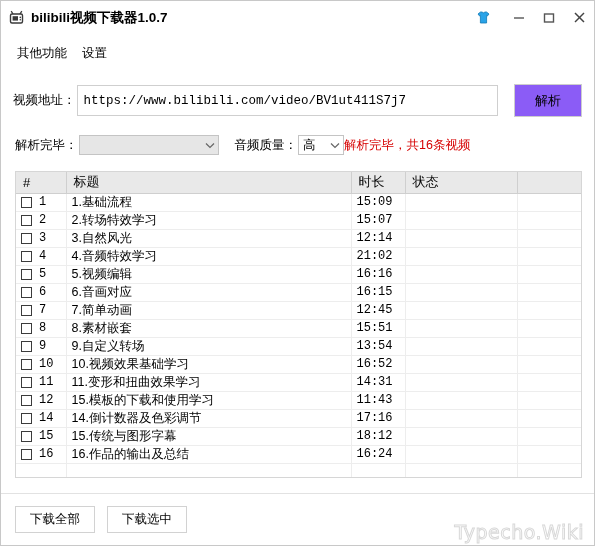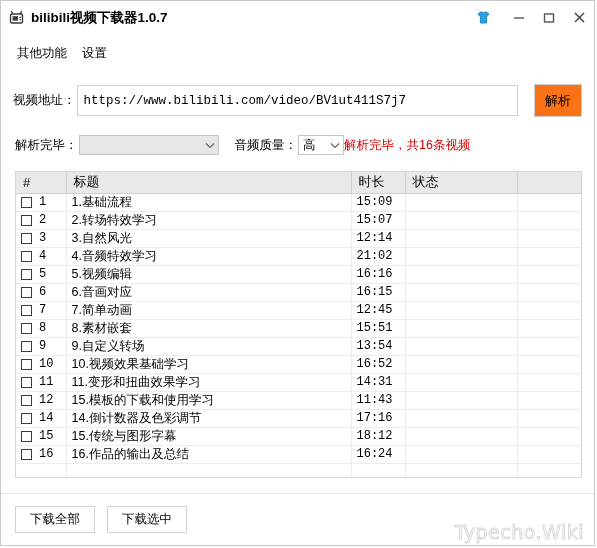--- a/index.html
+++ b/index.html
@@ -105,25 +105,25 @@
     border: 1px solid #cfcfcf;
     box-sizing: border-box;
     background: #ffffff;
     font-family: "Liberation Mono", "DejaVu Sans Mono", monospace;
     font-size: 12.5px;
     padding: 0 6px;
     color: #000;
     outline: none;
   }
   .parse-btn {
-    width: 48px;
+    width: 68px;
     height: 33px;
     margin-left: 16px;
     border: 1px solid #cdcdcd;
-    background: #f97316;
+    background: #8b5cf6;
     font-family: "Liberation Sans", sans-serif;
     font-size: 13px;
     color: #000;
     cursor: default;
     flex: 0 0 auto;
   }
 
   
   .quality-row {
     display: flex;

